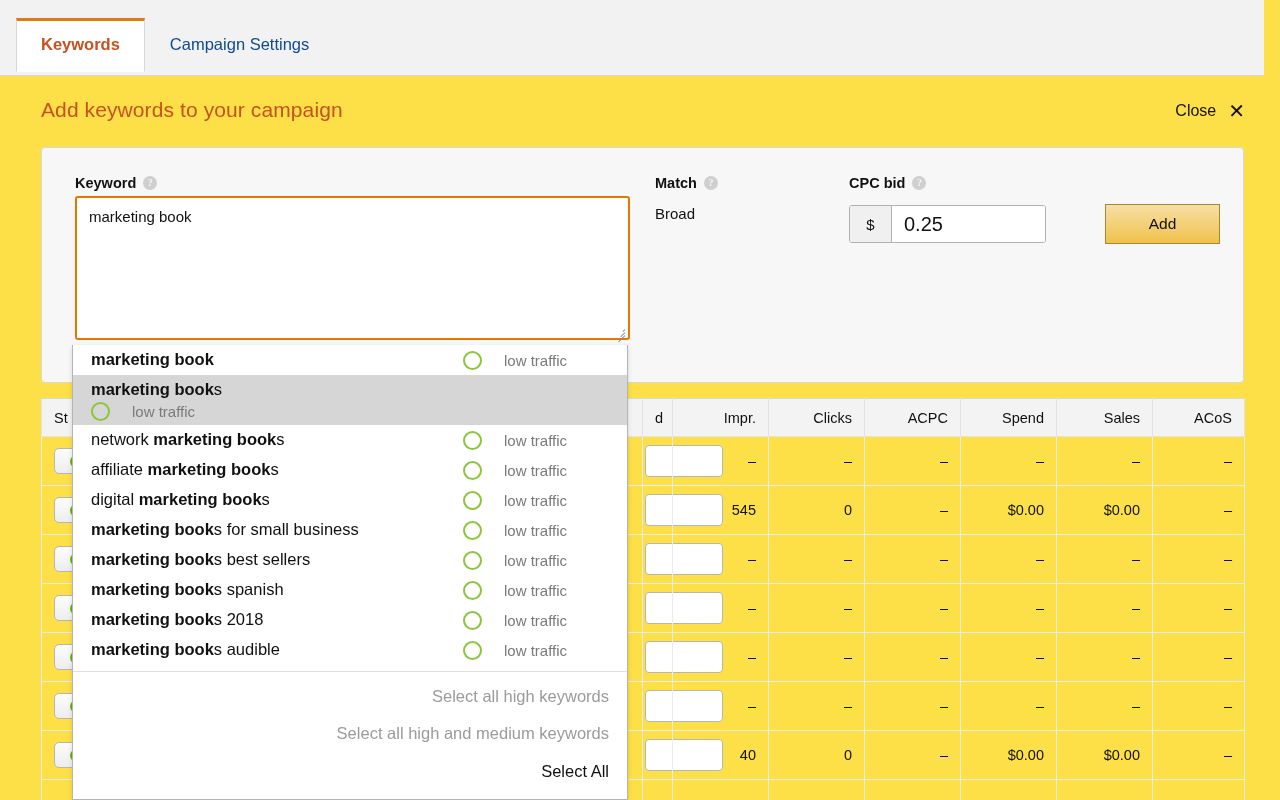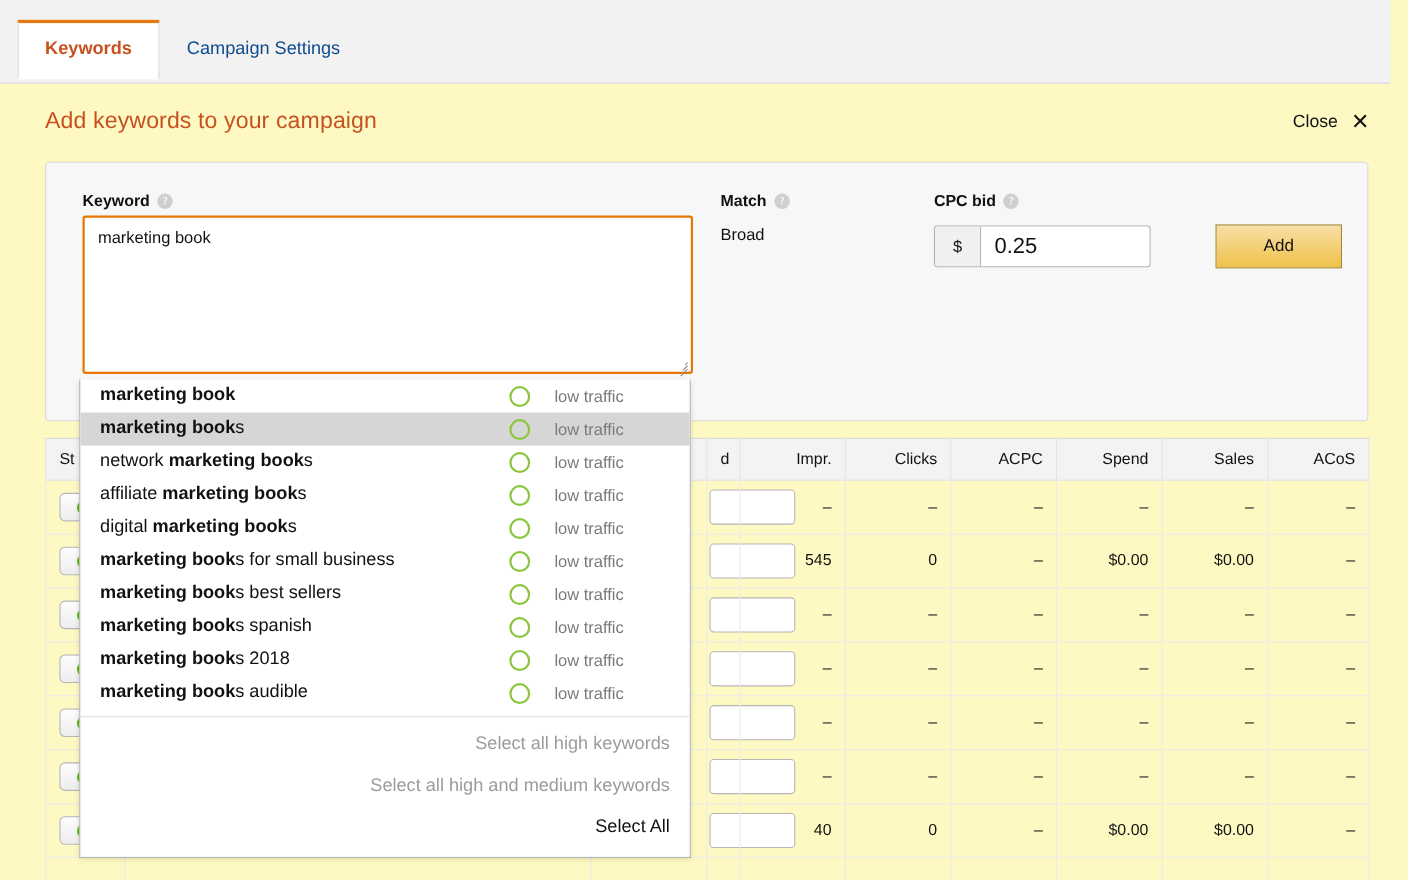--- a/index.html
+++ b/index.html
@@ -3,21 +3,21 @@
 <meta charset="utf-8">
 <style>
   * { box-sizing: border-box; }
   html, body {
     margin: 0; padding: 0;
     width: 1280px; height: 800px;
     background: #ffffff;
     font-family: "Liberation Sans", sans-serif;
     overflow: hidden;
   }
-  #root { position: relative; width: 1280px; height: 800px; background: #fef9c3; }
+  #root { position: relative; width: 1280px; height: 800px; background: #fde047; }
 
   
   .tabbar {
     position: absolute; left: 0; top: 0; width: 1264px; height: 76px;
     background: #f2f2f2;
     border-bottom: 1px solid #d5d9d9;
   }
   .tabs { position: absolute; left: 16px; top: 18px; display: flex; align-items: flex-end; }
   .tab {
     font-size: 16.5px; line-height: 1;
@@ -177,21 +177,21 @@
     box-shadow: 0 2px 5px rgba(0,0,0,.13);
     z-index: 50;
     overflow: hidden;
   }
   .sug-row {
     display: flex; align-items: flex-start;
     padding: 4px 16px 4px 18px;
     min-height: 30px;
     cursor: pointer;
   }
-  .sug-row.highlight { background: #d6d6d6; }
+  .sug-row.highlight { background: #d6d6d6; flex-direction: column; }
   .sug-text {
     flex: 1; font-size: 16.5px; color: #111; line-height: 1.26;
     padding-right: 10px;
   }
   .sug-text b { font-weight: bold; }
   .sug-traffic {
     width: 148px; display: flex; align-items: center; gap: 22px;
     padding-top: 2px;
   }
   .traffic-ring {

